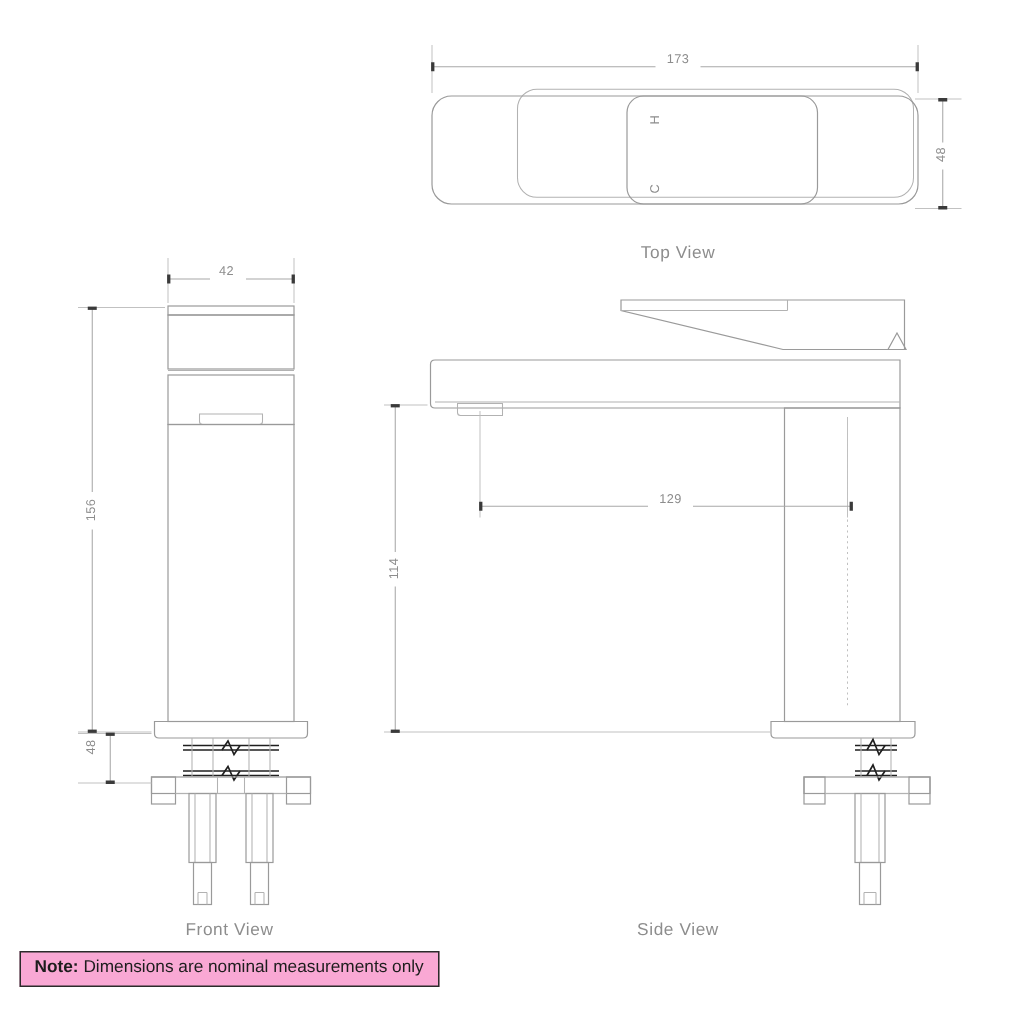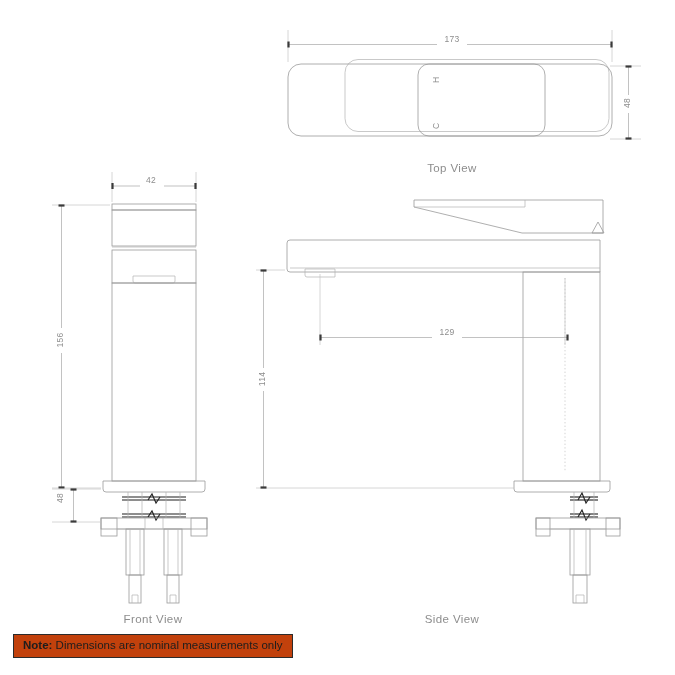--- a/index.html
+++ b/index.html
@@ -81,21 +81,21 @@
     font-family: "Liberation Sans", sans-serif;
     font-size: 8.5px;
   }
   .note-box {
     position: absolute;
     left: 13px;
     top: 634px;
     box-sizing: border-box;
     border: 1.3px solid #2b2b2b;
     padding: 4px 9px 5px 9px;
-    background: #c2410c;
+    background: #f9a8d4;
     font-size: 11.5px;
     color: #1d1d1d;
     font-family: "Liberation Sans", sans-serif;
     white-space: nowrap;
     line-height: 1.15;
   }
   .note-box .note-label {
     font-weight: bold;
   }
 </style>

